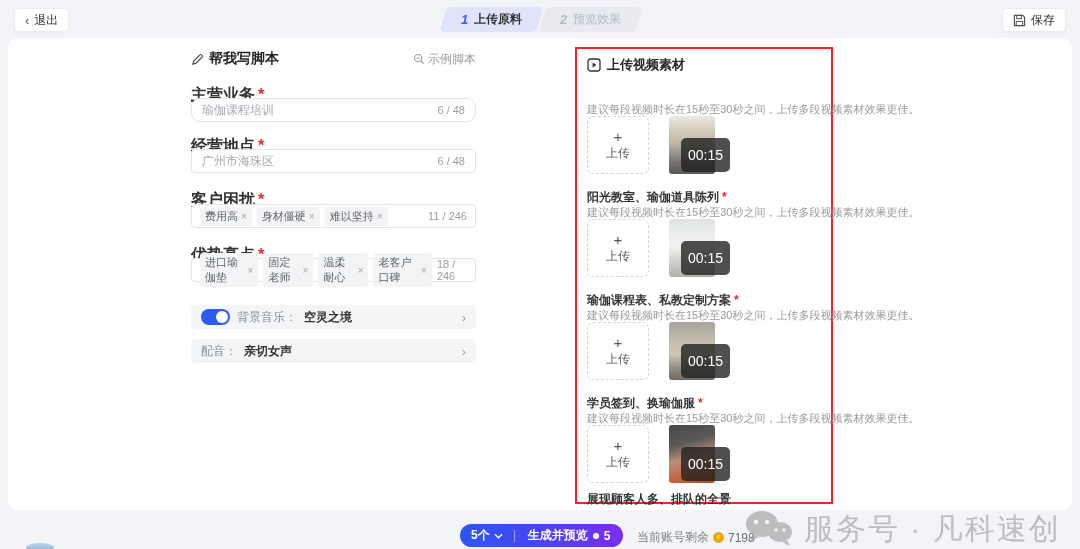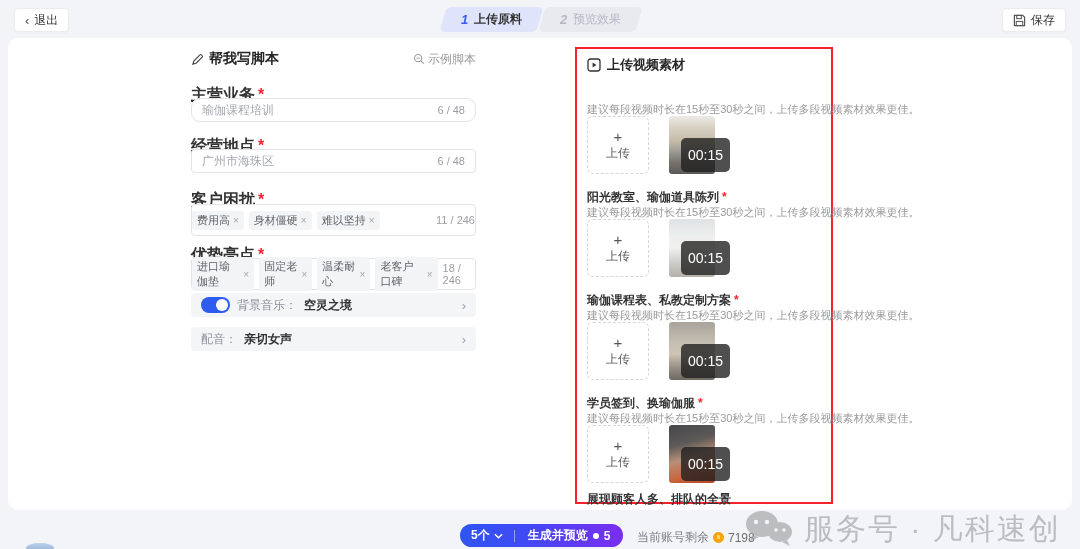--- a/index.html
+++ b/index.html
@@ -34,28 +34,28 @@
   .form-title { display:flex; align-items:center; gap:5px; font-size:14px; font-weight:700; color:#262626; }
   .example-link { margin-left:auto; display:flex; align-items:center; gap:3px; font-size:12px; color:#9a9a9a; cursor:pointer; }
 
   .f-label { position:absolute; left:0; font-size:16px; font-weight:700; color:#333;text-decoration:underline; }
   .star { color:#f5222d; margin-left:3px; }
   .f-input { position:absolute; left:0; width:285px; height:24px; border:1px solid #e3e4e8; border-radius:4px;
              display:flex; align-items:center; padding:0 10px; background:#fff; }
   .f-val { font-size:12px; color:#a6a9af; }
   .f-counter { margin-left:auto; font-size:11px; color:#9a9da3; }
 
-  .tagbox { position:absolute; left:0; width:285px; height:32px; border:1px solid #e3e4e8; border-radius:4px;
-            display:flex; align-items:center; gap:5px; padding:0 0; background:#fff; }
+  .tagbox { position:absolute; left:0; width:285px; height:24px; border:1px solid #e3e4e8; border-radius:4px;
+            display:flex; align-items:center; gap:5px; padding:0 8px; background:#fff; }
   .tag { display:flex; align-items:center; gap:3px; background:#f3f4f6; border-radius:3px; padding:2px 5px;
          font-size:11px; color:#5f6368; cursor:default; }
   .tag .x { color:#a8a8a8; font-size:10px; cursor:pointer; }
 
   .gray-row { position:absolute; left:0; width:285px; height:24px; background:#f4f5f7; border-radius:4px;
-              display:flex; align-items:center; gap:7px; padding:0 10px; font-size:12px; cursor:pointer; }
+              display:flex; align-items:center; gap:7px; padding:0 10px; font-size:12px; cursor:pointer;margin-top:12px; }
   .row-label { color:#8b909a; }
   .row-value { color:#333; font-weight:700; }
   .row-chev { margin-left:auto; color:#9aa0a6; font-size:13px; }
   .toggle { position:relative; width:29px; height:16px; border-radius:8px; background:#2e5bf0; flex:none; cursor:pointer; }
   .toggle::after { content:''; position:absolute; right:2px; top:2px; width:12px; height:12px; border-radius:50%; background:#fff; }
 
   
   .upload-panel { position:absolute; left:567px; top:9px; width:258px; height:457px; border:2px solid #f5222d; }
   .panel-title { position:absolute; left:10px; top:7px; display:flex; align-items:center; gap:6px;
                  font-size:13px; font-weight:700; color:#262626; }

